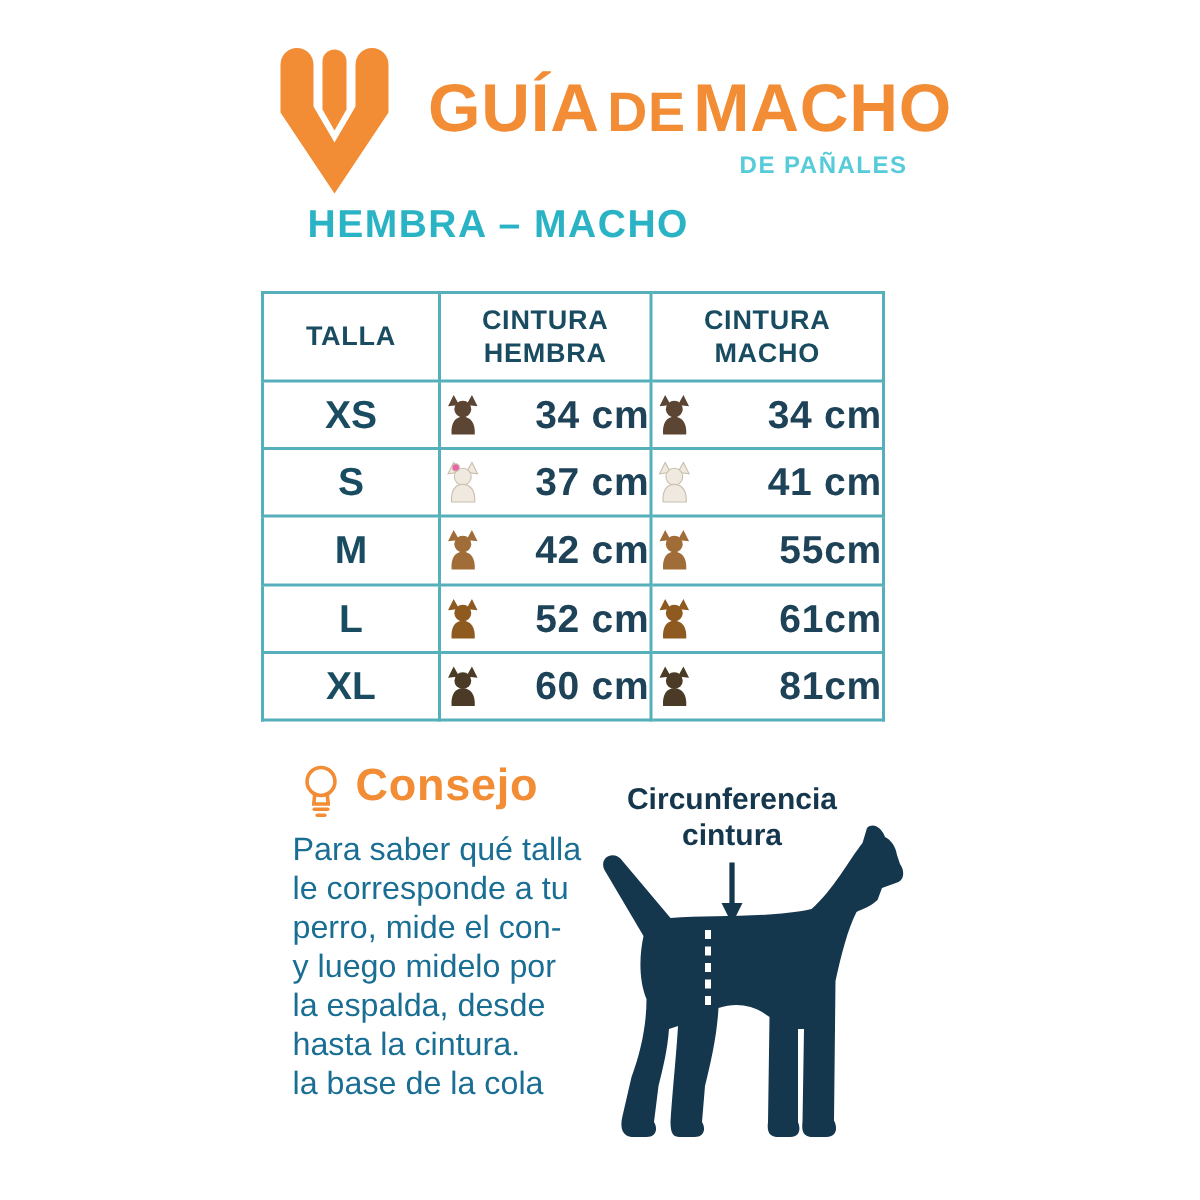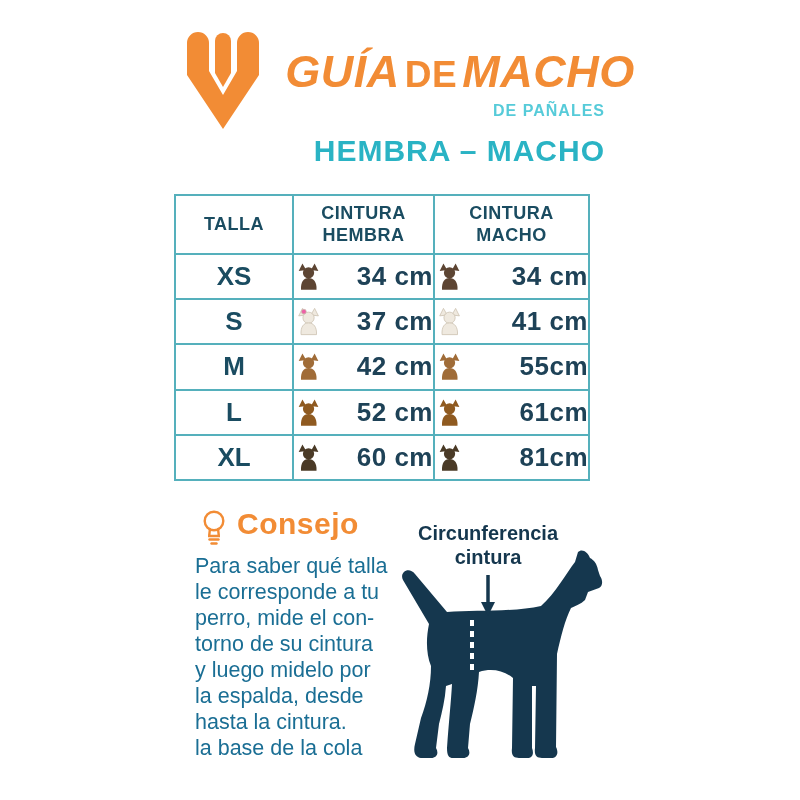--- a/index.html
+++ b/index.html
@@ -9,29 +9,29 @@
     font-family:"Liberation Sans", sans-serif;
   }
   .screen { position:absolute; inset:0; background:var(--c-background,#fff); }
 
   
   .logo { position:absolute; left:179px; top:27px; width:88px; height:106px; }
   .title-line1 {
     position:absolute; left:265px; top:46px; width:390px; text-align:center;
     color:var(--c-orange); font-weight:bold; letter-spacing:0.5px; white-space:nowrap;
   }
-  .title-big { font-size:45px;font-style:italic; }
+  .title-big { font-size:45px; }
   .title-small { font-size:37px; }
   .subtitle {
     position:absolute; left:205px; top:102px; width:400px; text-align:right;
     color:var(--c-cyan); font-size:16px; font-weight:bold; letter-spacing:1px;
   }
   .gender-line {
-    position:absolute; left:205px; top:134px; width:400px; text-align:right;
-    color:var(--c-teal); font-size:30px; font-weight:bold; letter-spacing:1px;
+    position:absolute; left:205px; top:134px; width:400px; text-align:left;
+    color:var(--c-teal); font-size:26px; font-weight:bold; letter-spacing:1px;
   }
 
   
   table.size-table {
     position:absolute; left:174px; top:194px; width:414px; height:287px;
     border-collapse:collapse; table-layout:fixed;
   }
   .size-table th, .size-table td {
     border:2px solid var(--c-table_border); padding:0; text-align:center; vertical-align:middle;
   }
@@ -228,21 +228,20 @@
       <path d="M10.8,21 C10.8,24.5 10.2,26 10.2,28 L19.8,28 C19.8,26 19.2,24.5 19.2,21"></path>
       <line x1="10.5" y1="31.5" x2="19.5" y2="31.5"></line>
       <line x1="12.5" y1="35.5" x2="17.5" y2="35.5"></line>
     </svg>
   </div>
   <div class="consejo-heading">Consejo</div>
   <div class="consejo-text">
     <div class="tline">Para saber qué talla</div>
     <div class="tline">le corresponde a tu</div>
     <div class="tline">perro, mide el con-</div>
-    <div class="tline">torno de su cintura</div>
     <div class="tline">y luego midelo por</div>
     <div class="tline">la espalda, desde</div>
     <div class="tline">hasta la cintura.</div>
     <div class="tline">la base de la cola</div>
   </div>
 
   <div class="diagram-label">
     <div>Circunferencia</div>
     <div>cintura</div>
   </div>

